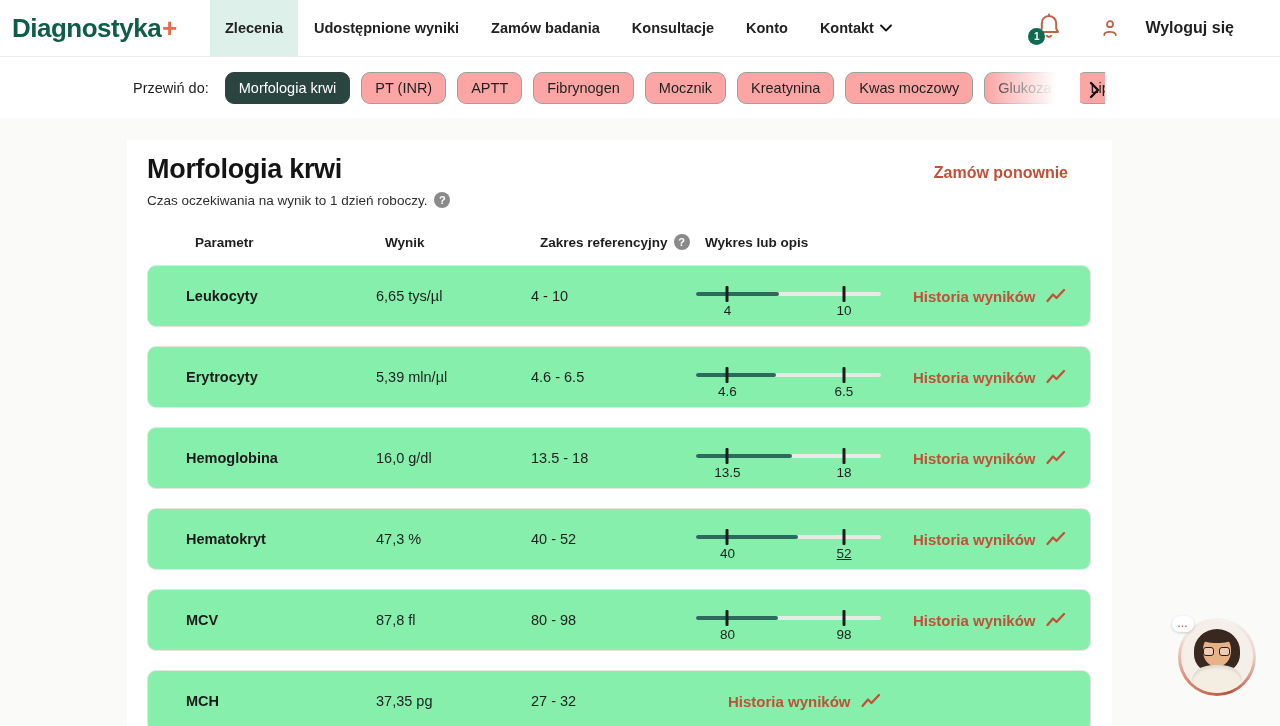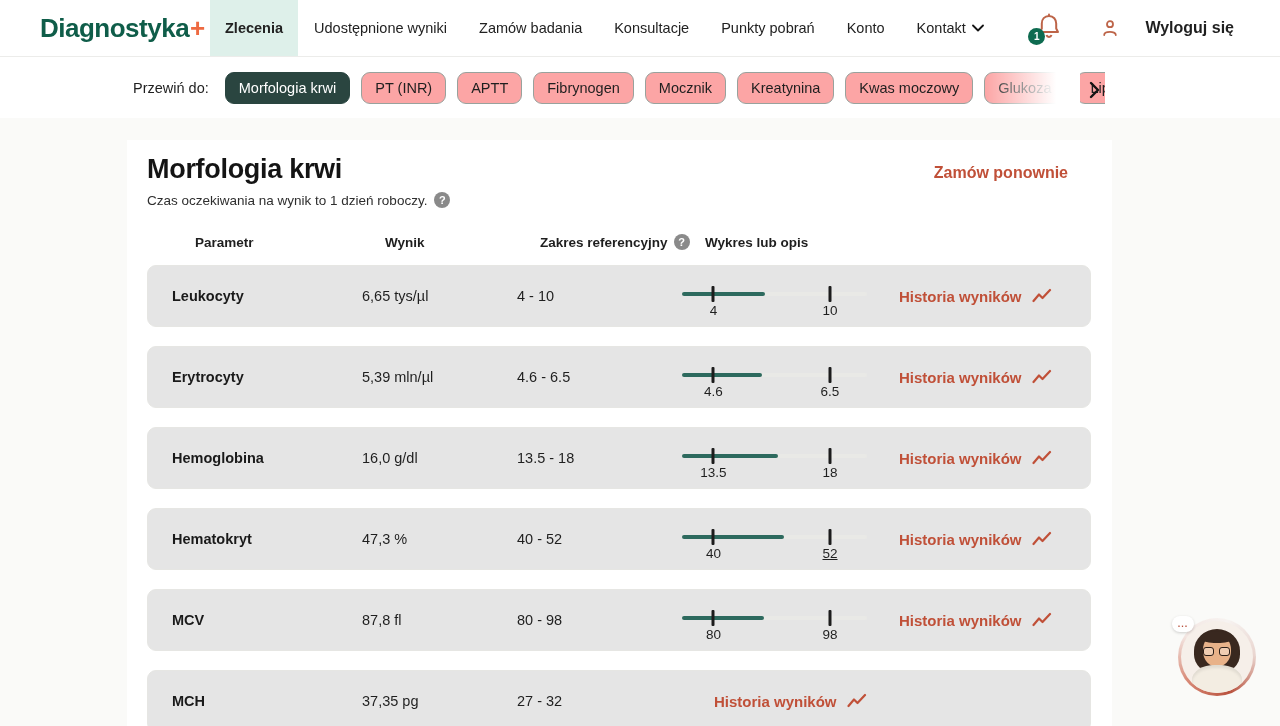--- a/index.html
+++ b/index.html
@@ -2,25 +2,25 @@
 <html><head>
 <meta charset="utf-8">
 <style>
   * { margin:0; padding:0; box-sizing:border-box; }
   html,body { width:1280px; height:726px; overflow:hidden; background:#fafaf8;
     font-family:"Liberation Sans","DejaVu Sans",sans-serif; color:#1f1f1f; }
 
   
   .header { position:relative; height:57px; background:#fff; border-bottom:1px solid #ececea;
     display:flex; align-items:stretch; z-index:5; }
-  .logo { display:flex; align-items:center; padding-left:40px; width:210px; cursor:pointer; }
+  .logo { display:flex; align-items:center; padding-left:12px; width:210px; cursor:pointer; }
   .logo-text { font-size:26px; font-weight:700; letter-spacing:-0.5px; color:#0f5d49; }
   .logo-plus { font-size:26px; font-weight:700; color:#ee6a41; margin-left:1px; }
   .nav { display:flex; align-items:stretch; }
-  .nav-item { display:flex; align-items:center; padding:0 16px; font-size:14.5px; font-weight:400;
+  .nav-item { display:flex; align-items:center; padding:0 16px; font-size:14.5px; font-weight:700;
     color:#222; cursor:pointer; white-space:nowrap; }
   .nav-item.active { background:#def0ea; font-weight:700; padding:0 15px; }
   .nav-caret { margin-left:6px; display:inline-flex; }
   .header-right { margin-left:auto; display:flex; align-items:center; gap:38px; padding-right:46px; }
   .bell-wrap { position:relative; cursor:pointer; width:26px; height:30px; }
   .badge { position:absolute; left:-9px; bottom:-2px; width:17px; height:17px; border-radius:50%;
     background:#0e6b50; color:#fff; font-size:10px; font-weight:700; display:flex;
     align-items:center; justify-content:center; }
   .logout { display:flex; align-items:center; gap:26px; cursor:pointer; font-size:16px; font-weight:700; }
 
@@ -48,22 +48,22 @@
   .reorder { position:absolute; top:24px; right:44px; font-size:16px; font-weight:700; color:#c05038;
     cursor:pointer; }
 
   .thead { display:flex; align-items:center; margin:26px 0 0 48px; font-size:13.5px; font-weight:700;
     color:#1f1f1f; }
   .th-param { width:190px; } .th-result { width:155px; }
   .th-range { width:165px; display:flex; align-items:center; gap:6px; }
   .th-chart { }
 
   .rows { margin-top:15px; display:flex; flex-direction:column; gap:19px; }
-  .rowcard { height:62px; border:1px solid #e6e6e3; border-radius:9px; background:#e5e5e5;
-    display:flex; align-items:center; padding-left:24px; }
+  .rowcard { height:62px; border:1px solid #e6e6e3; border-radius:9px; background:#86efac;
+    display:flex; align-items:center; padding-left:38px; }
   .c-param { width:190px; font-size:14.5px; font-weight:700; color:#1a1a1a; }
   .c-result { width:155px; font-size:14.5px; }
   .c-range { width:165px; font-size:14.5px; }
   .c-bar { width:185px; position:relative; height:42px; }
   .bar-track { position:absolute; top:17px; left:0; width:100%; height:4px; border-radius:2px;
     background:#e9e9e6; }
   .bar-fill { position:absolute; top:17px; left:0; height:4px; border-radius:2px; background:#2d6a5e; }
   .bar-tick { position:absolute; top:11px; width:3px; height:16px; background:#1c1c1c; border-radius:1px;
     transform:translateX(-50%); }
   .bar-lab { position:absolute; top:28px; transform:translateX(-50%); font-size:13.5px; color:#1f1f1f; }
@@ -107,23 +107,20 @@
       <div class="nav-item">
         <span>Udostępnione wyniki</span>
       </div>
       <div class="nav-item">
         <span>Zamów badania</span>
       </div>
       <div class="nav-item">
         <span>Konsultacje</span>
       </div>
       <div class="nav-item">
-        <span>Punkty pobrań</span>
-      </div>
-      <div class="nav-item">
         <span>Konto</span>
       </div>
       <div class="nav-item">
         <span>Kontakt</span>
         <span class="nav-caret">
           <svg width="12" height="8" viewBox="0 0 12 8">
             <path d="M1 1.5 L6 6.5 L11 1.5" fill="none" stroke="#141414" stroke-width="1.8" stroke-linecap="round" stroke-linejoin="round"></path>
           </svg>
         </span>
       </div>

